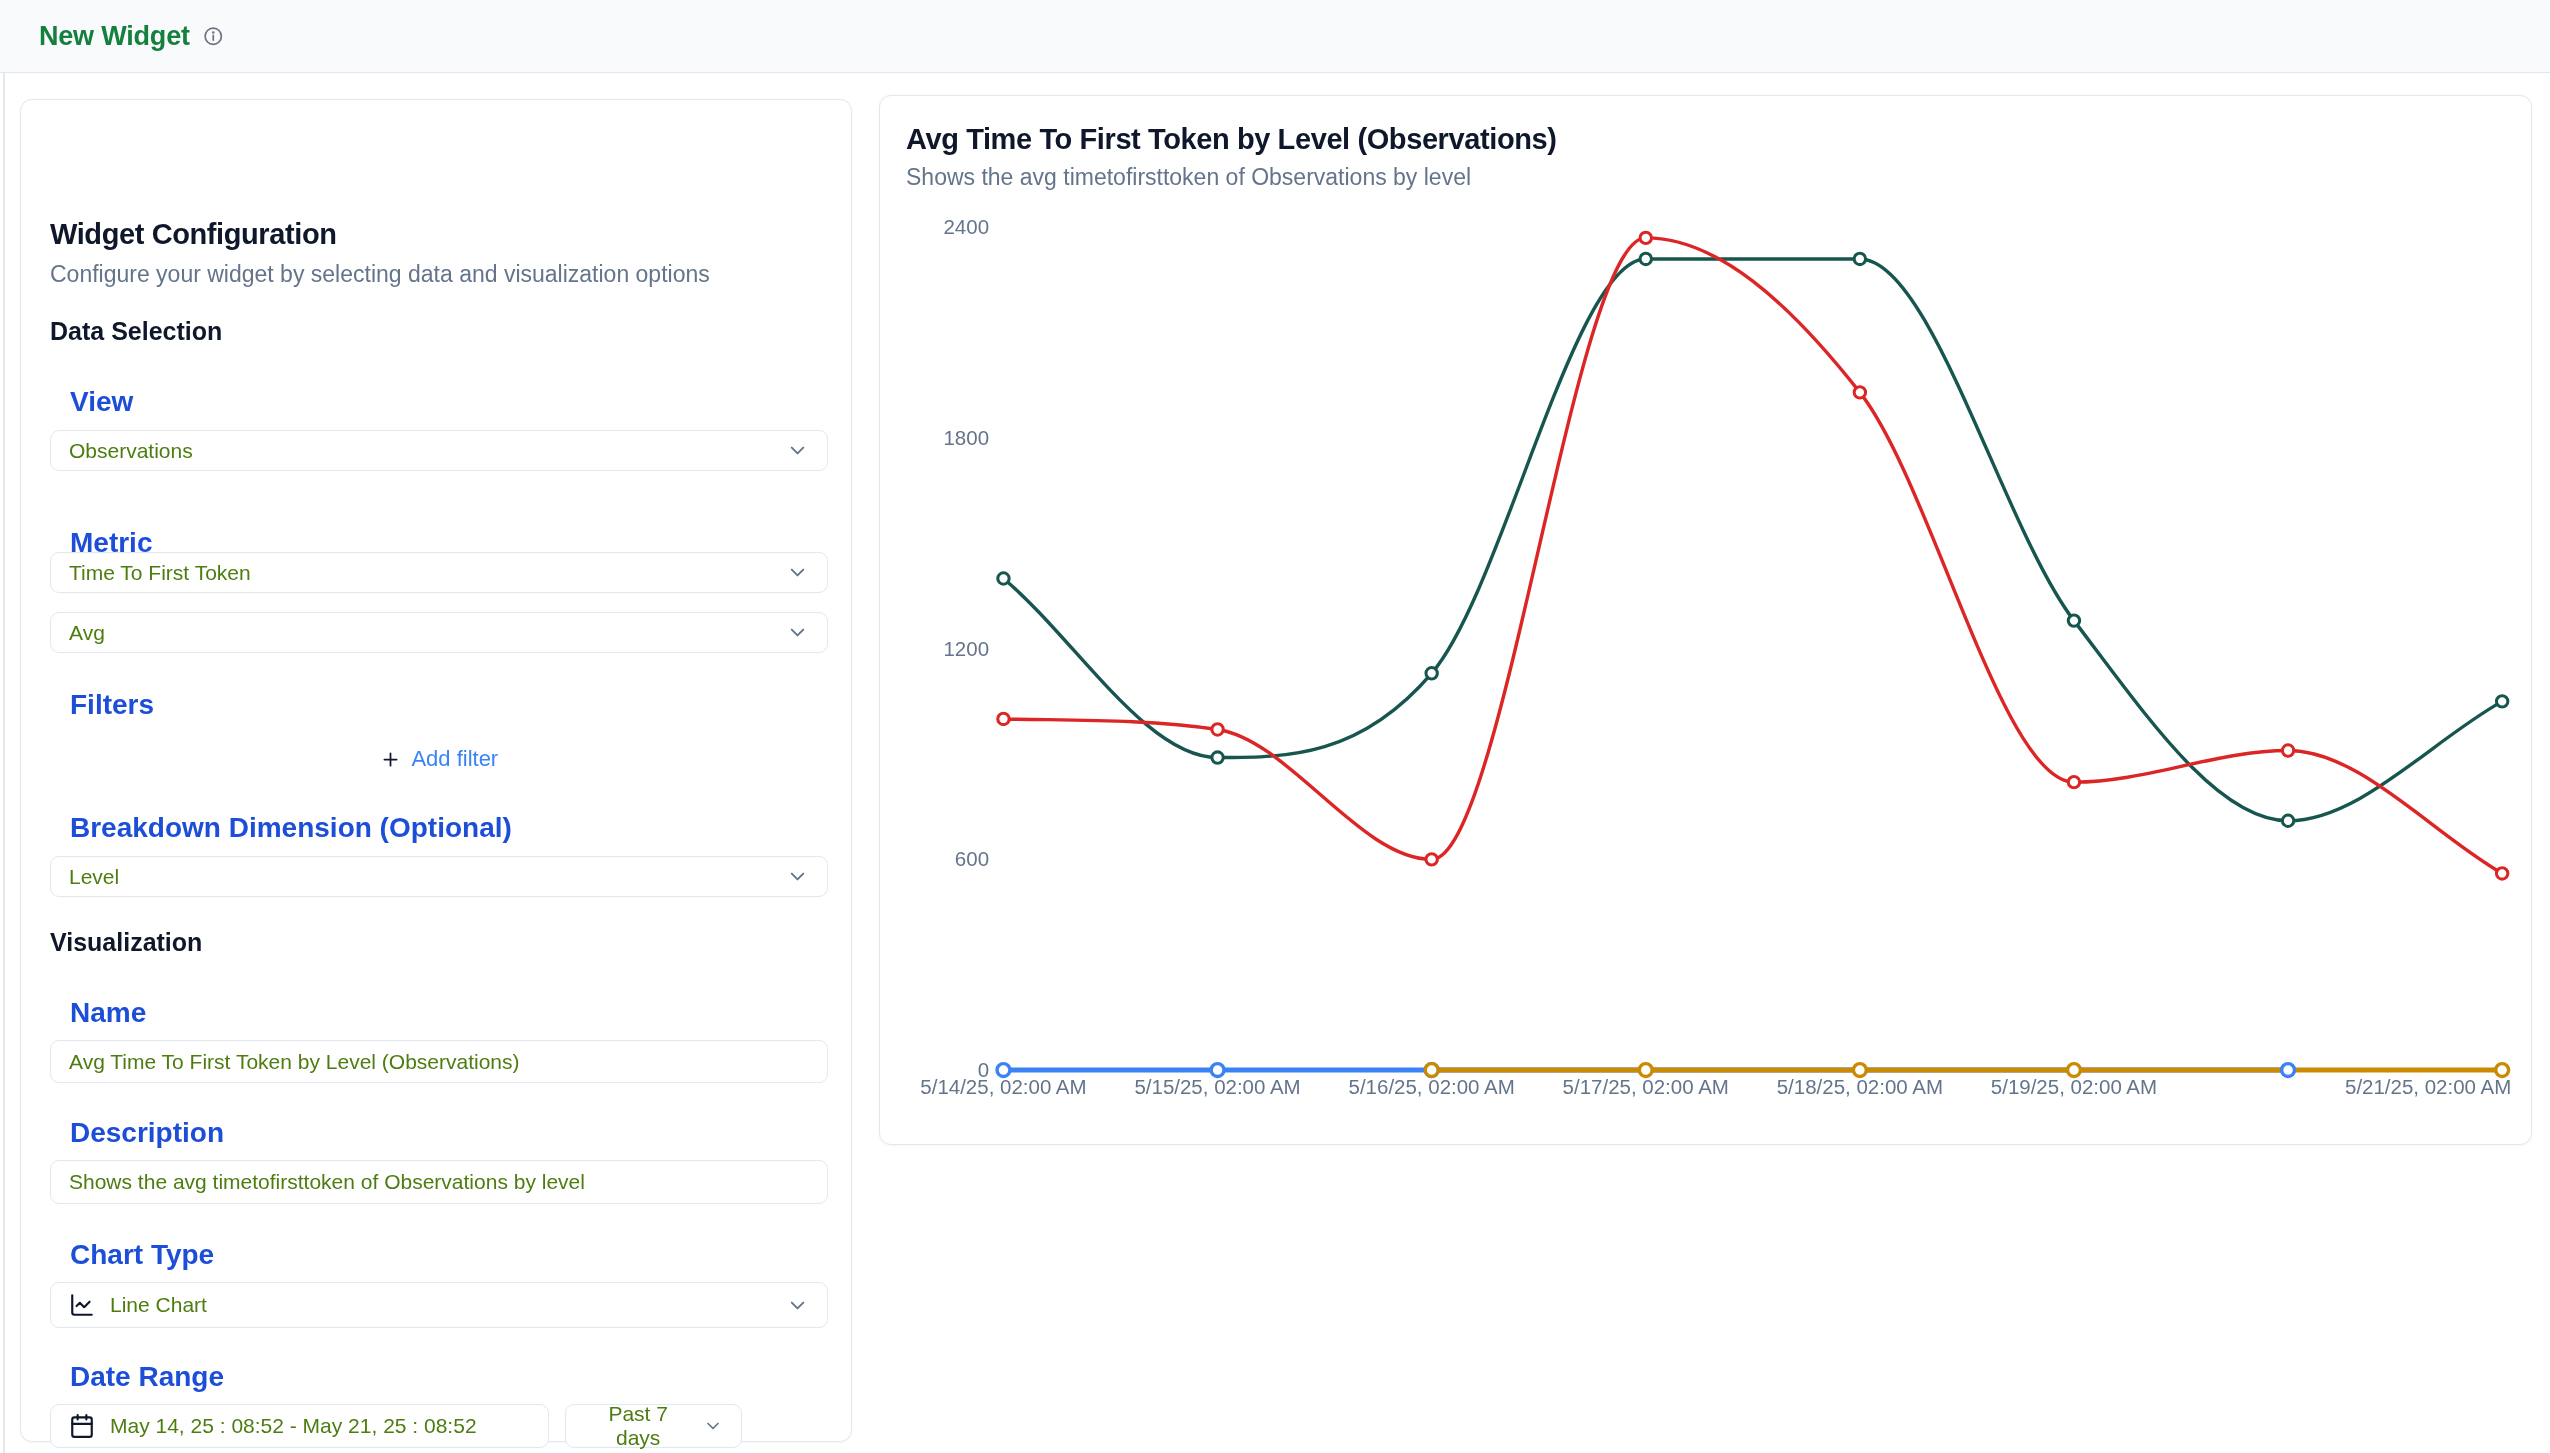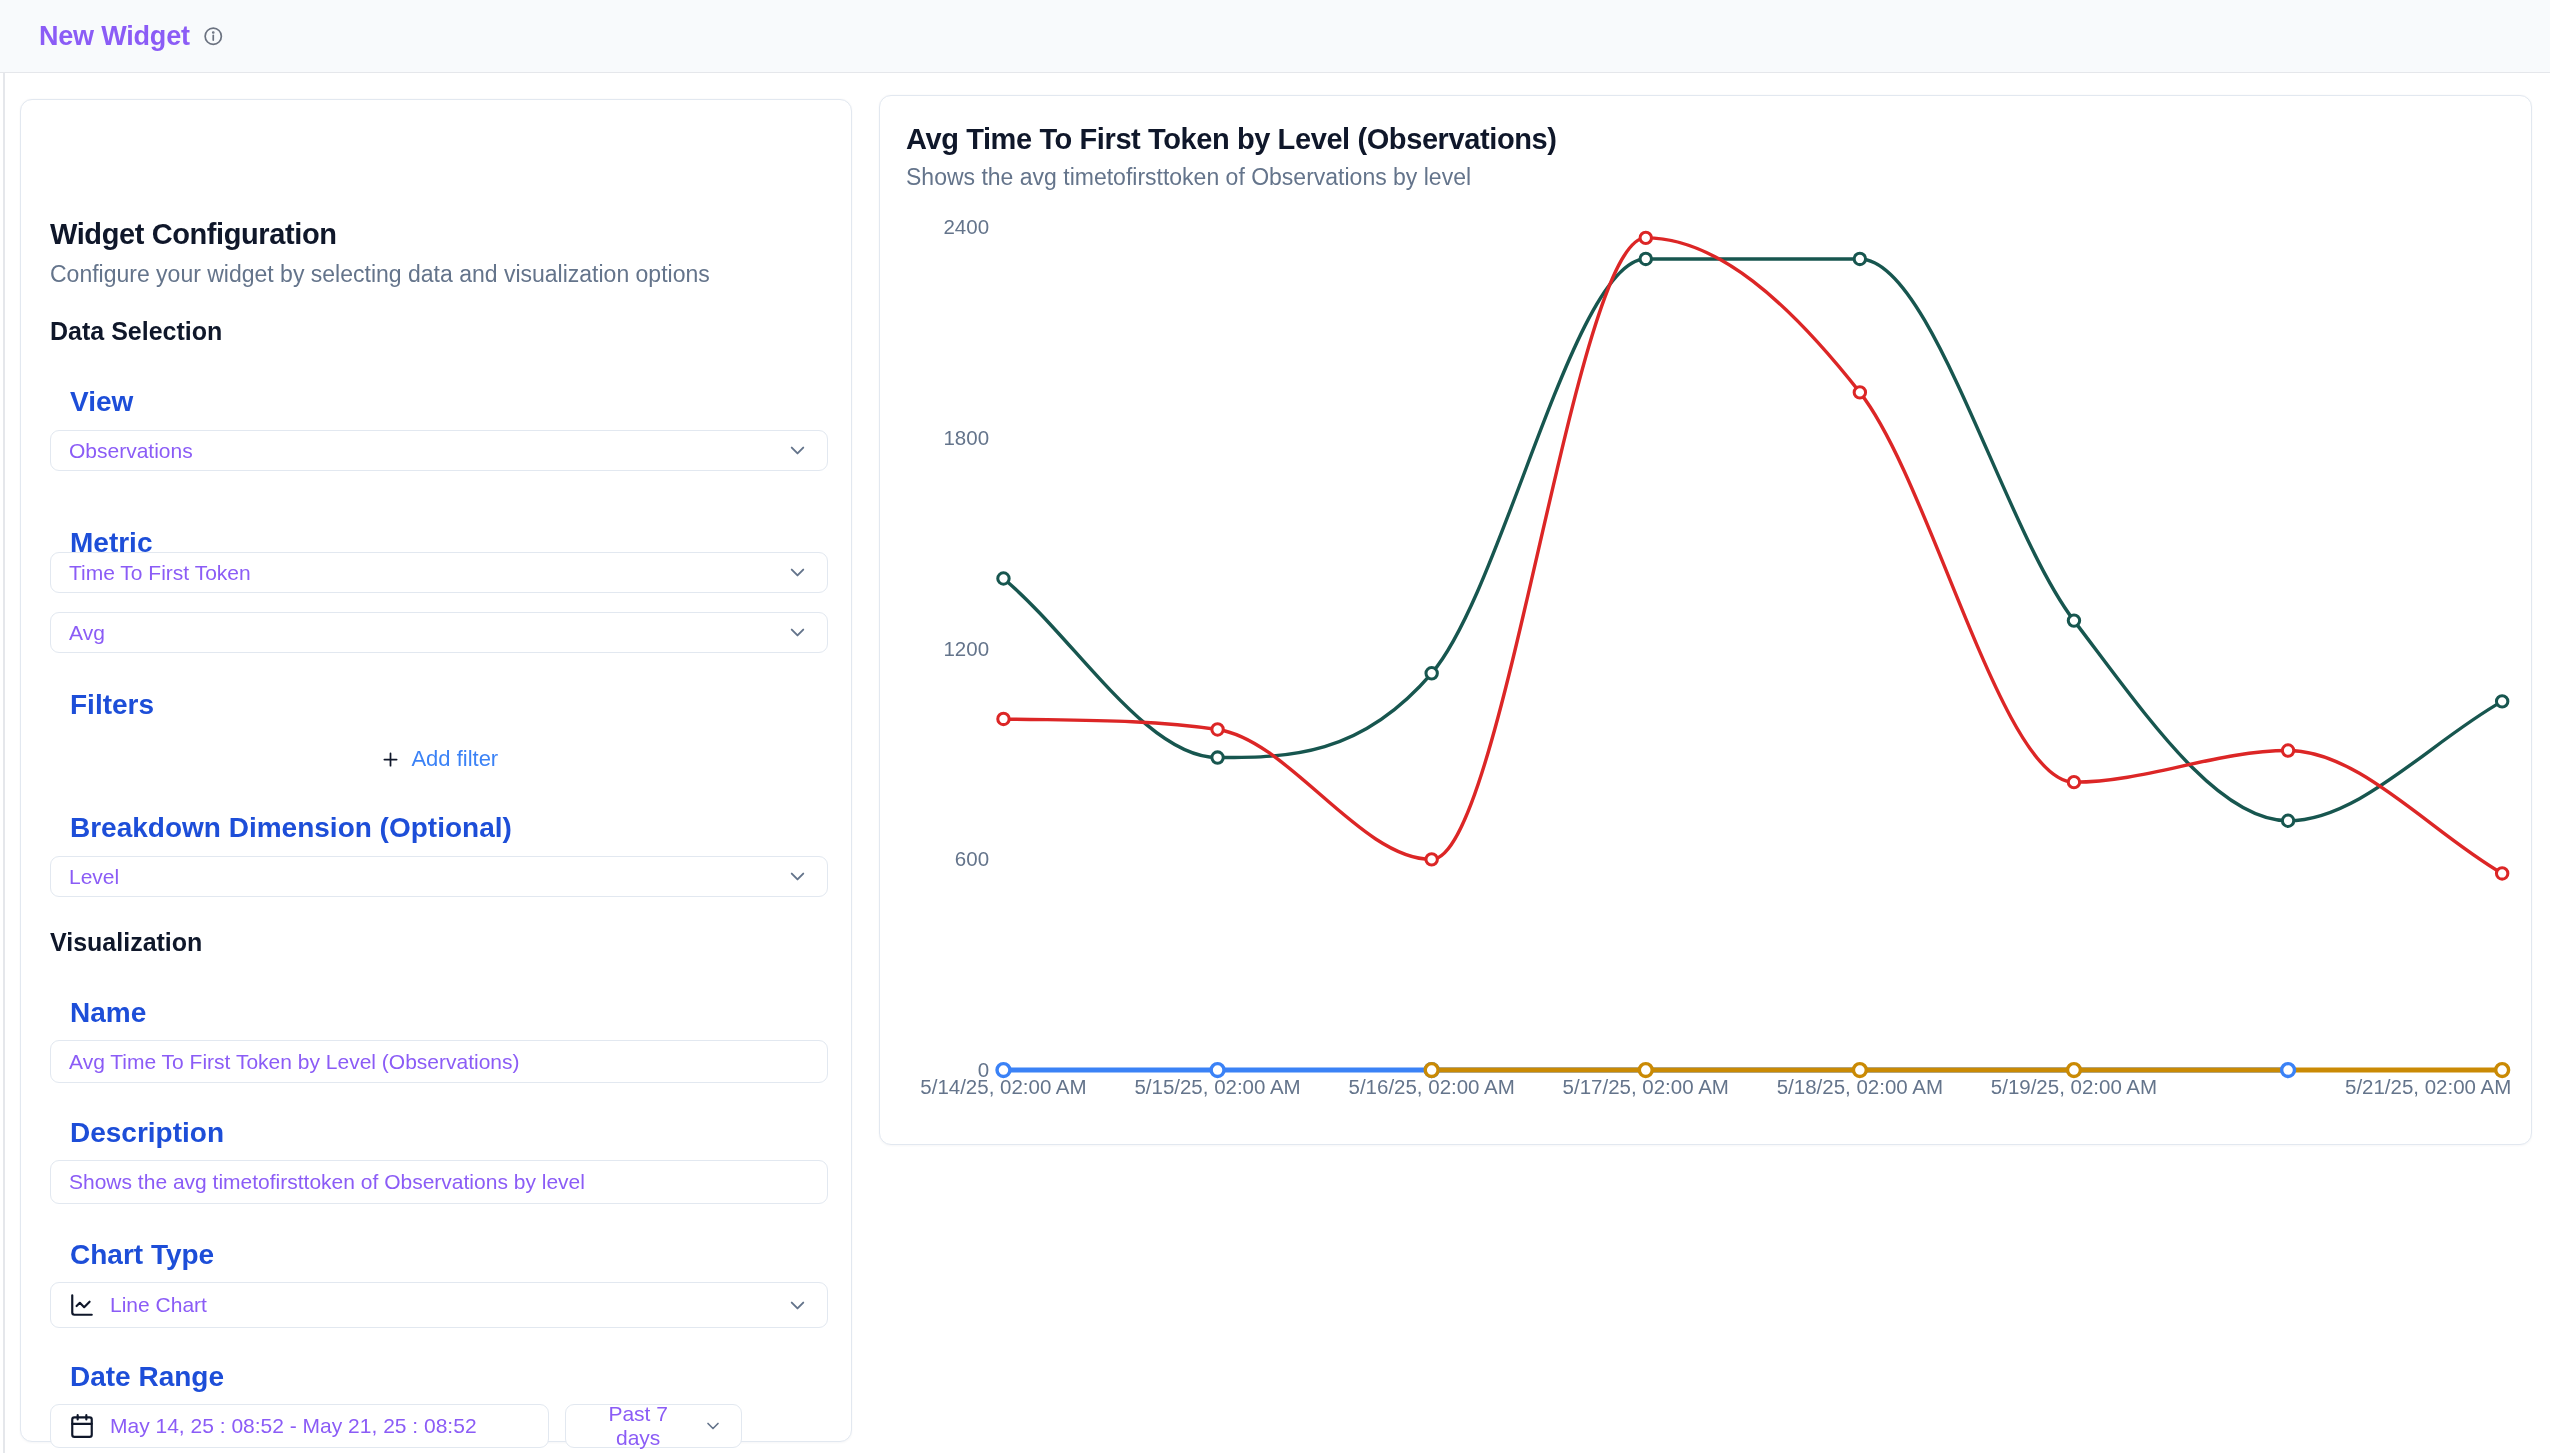--- a/index.html
+++ b/index.html
@@ -7,41 +7,41 @@
     font-family:"Liberation Sans","DejaVu Sans",sans-serif; color:#0f172a;
     overflow:hidden; position:relative; }
 
   .page-left-line { position:absolute; left:3px; top:0; width:1.5px; height:100%;
     background:#e5e7eb; }
 
   
   .topbar { position:absolute; left:0; top:0; width:100%; height:73px;
     background:#f8fafc; border-bottom:1.5px solid #e5e7eb;
     display:flex; align-items:center; padding-left:39px; }
-  .topbar h1 { font-size:27px; font-weight:bold; color:#8b5cf6; letter-spacing:-0.2px; }
+  .topbar h1 { font-size:27px; font-weight:bold; color:#15803d; letter-spacing:-0.2px; }
   .topbar .info { margin-left:13.7px; display:flex; align-items:center; }
 
   
   .card { position:absolute; background:#ffffff; border:1.5px solid #e2e8f0;
     border-radius:12px; box-shadow:0 0.8px 2.3px rgba(15,23,42,.04); }
   .config-card { left:20px; top:99px; width:832px; height:1343px; }
   .chart-card  { left:879px; top:95px; width:1653px; height:1050px; overflow:hidden; }
 
   .config-inner { position:absolute; left:29px; top:0; width:778px; height:100%; }
   .abs { position:absolute; left:0; }
 
   .card-title { font-size:29px; font-weight:bold; letter-spacing:-0.4px; color:#0f172a; }
   .card-sub   { font-size:23px; color:#64748b; }
   .section-h  { font-size:25px; font-weight:bold; color:#0f172a; }
   .field-label{ font-size:28px; font-weight:600; color:#1d4ed8;margin-left:20px; }
 
   .select, .text-input, .date-btn, .preset-btn {
     width:100%; height:41px; border:1.5px solid #e2e8f0; border-radius:9px;
     background:#fff; display:flex; align-items:center;
-    padding:0 18px; font-size:21px; color:#8b5cf6; }
+    padding:0 18px; font-size:21px; color:#4d7c0f; }
   .select { justify-content:space-between; cursor:pointer; }
   .text-input { display:block; line-height:39px; font-family:inherit; outline:none; }
   input.text-input { padding:0 18px; }
 
   .chev { width:23px; height:23px; flex:0 0 auto; }
 
   .add-filter { position:absolute; left:0; width:100%; height:46px;
     display:flex; align-items:center; justify-content:center; gap:10.6px;
     font-size:22px; font-weight:500; color:#3b82f6; background:transparent;
     border:none; cursor:pointer; font-family:inherit; }

